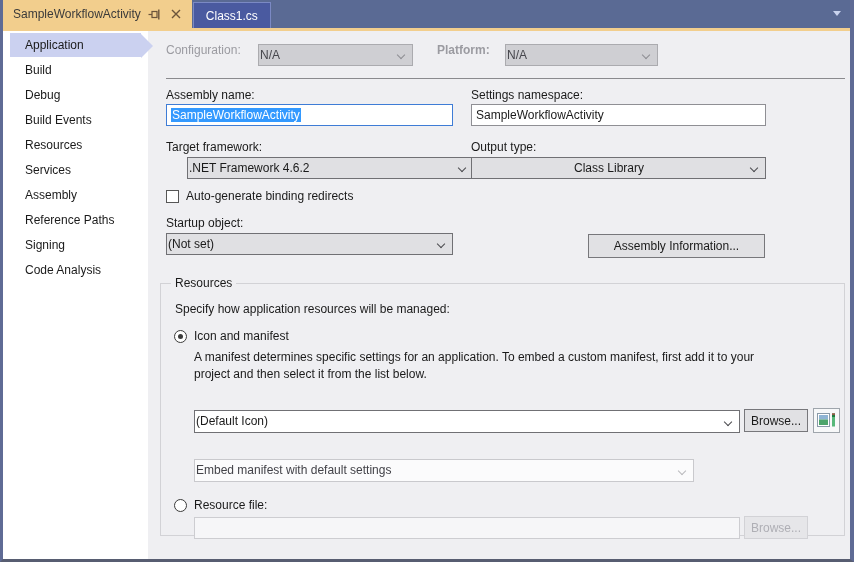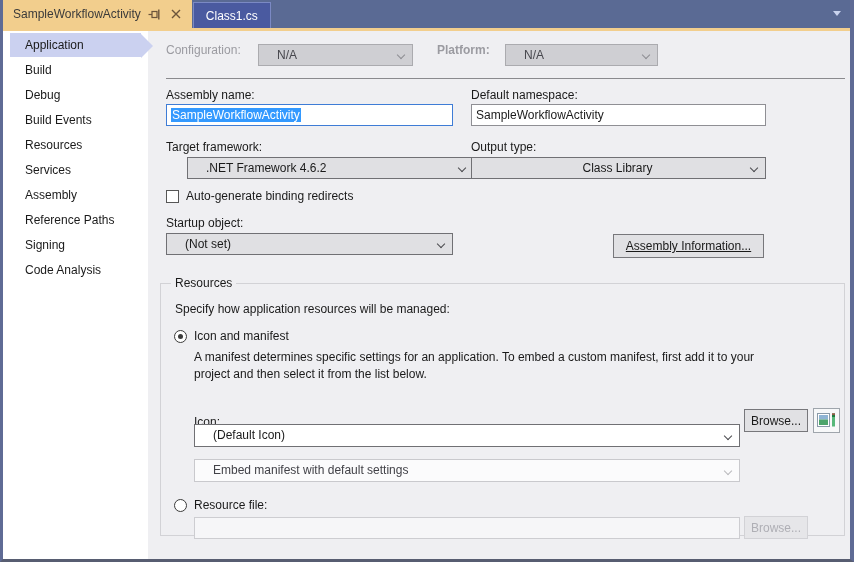--- a/index.html
+++ b/index.html
@@ -31,21 +31,21 @@
   .sidebar li.selected::after { content:''; position:absolute; left:calc(100% - 7px); top:50%; margin-top:-12px;
            border-top:12px solid transparent; border-bottom:12px solid transparent; border-left:12px solid #CBD1F0; }
 
   .content { position:relative; flex:1; background:#EFEFF2; }
 
   .lbl { position:absolute; white-space:nowrap; }
   .lbl.disabled { color:#9B9BA1; }
 
   
   .combo { position:absolute; height:22px; background:#E0E0E3; border:1px solid #707074; line-height:20px;
-           padding-left:18px; padding-right:20px; white-space:nowrap; overflow:hidden; }
+           padding-left:1px; padding-right:20px; white-space:nowrap; overflow:hidden; }
   .combo .chev { position:absolute; right:8px; top:7px; width:6px; height:6px;
            border-right:1px solid #4A4A4E; border-bottom:1px solid #4A4A4E; transform:rotate(45deg); }
   .combo.disabled { background:#CFCFD3; border-color:#ABABAF; color:#47474D; }
   .combo.disabled .chev { border-color:#8D8D92; }
   .combo.white { background:#ffffff; }
   .combo.softdisabled { background:#FBFBFC; border-color:#C9C9CD; color:#424248; }
   .combo.softdisabled .chev { border-color:#B9B9BD; }
 
   .textfield { position:absolute; height:22px; background:#ffffff; border:1px solid #8F8F94;
            line-height:20px; padding-left:4px; white-space:nowrap; overflow:hidden; }
@@ -125,21 +125,21 @@
       <div class="combo disabled" style="left:357px; top:13px; width:153px;">
         <span>N/A</span>
         <span class="chev"></span>
       </div>
       <div class="sep" style="left:18px; top:47px; width:679px;"></div>
 
       <span class="lbl" style="left:18px; top:57px;">Assembly name:</span>
       <div class="textfield focused" style="left:18px; top:73px; width:287px;">
         <span class="sel-text">SampleWorkflowActivity</span>
       </div>
-      <span class="lbl" style="left:323px; top:57px;">Default namespace:</span>
+      <span class="lbl" style="left:323px; top:57px;">Settings namespace:</span>
       <div class="textfield" style="left:323px; top:73px; width:295px;">
         <span>SampleWorkflowActivity</span>
       </div>
 
       <span class="lbl" style="left:18px; top:109px;">Target framework:</span>
       <div class="combo" style="left:18px; top:126px; width:287px;margin-left:21px;">
         <span>.NET Framework 4.6.2</span>
         <span class="chev"></span>
       </div>
       <span class="lbl" style="left:323px; top:109px;">Output type:</span>
@@ -149,55 +149,55 @@
       </div>
 
       <div class="checkbox" style="left:18px; top:159px;"></div>
       <span class="lbl" style="left:38px; top:158px;">Auto-generate binding redirects</span>
 
       <span class="lbl" style="left:18px; top:185px;">Startup object:</span>
       <div class="combo" style="left:18px; top:202px; width:287px;">
         <span>(Not set)</span>
         <span class="chev"></span>
       </div>
-      <div class="btn" style="left:465px; top:203px; width:151px; height:24px;text-decoration:underline;">
+      <div class="btn" style="left:440px; top:203px; width:177px; height:24px;">
         <span>Assembly Information...</span>
       </div>
 
       <div class="groupbox" style="left:12px; top:252px; width:685px; height:253px;">
         <span class="group-title">Resources</span>
 
         <span class="lbl" style="left:14px; top:18px;">Specify how application resources will be managed:</span>
 
         <div class="radio checked" style="left:13px; top:46px;"></div>
         <span class="lbl" style="left:33px; top:45px;">Icon and manifest</span>
 
         <div class="desc" style="left:33px; top:65px;">A manifest determines specific settings for an application. To embed a custom manifest, first add it to your project and then select it from the list below.</div>
 
         <span class="lbl" style="left:33px; top:107px;margin-top:24px;">Icon:</span>
-        <div class="combo white" style="left:33px; top:140px; width:546px; height:23px;">
+        <div class="combo white" style="left:33px; top:126px; width:546px; height:23px;">
           <span>(Default Icon)</span>
           <span class="chev" style="top:8px;"></span>
         </div>
         <div class="btn" style="left:583px; top:125px; width:64px; height:23px;">
           <span>Browse...</span>
         </div>
         <div class="preview-btn" style="left:652px; top:124px; width:27px; height:25px;">
           <svg width="19" height="15" viewBox="0 0 19 15">
             <rect x="0.5" y="0.5" width="12" height="13" fill="#ffffff" stroke="#8A9AA8"></rect>
             <rect x="2" y="2" width="9" height="4.5" fill="#8FB4D4"></rect>
             <rect x="2" y="6.5" width="9" height="5.5" fill="#4CA46A"></rect>
             <rect x="15" y="0.5" width="3" height="13" fill="#57B87A"></rect>
             <rect x="15" y="0.5" width="3" height="3.5" fill="#1F7A3E"></rect>
             <rect x="15" y="0.5" width="3" height="1.2" fill="#C84B4B"></rect>
           </svg>
         </div>
 
         <span class="lbl disabled" style="left:33px; top:160px;margin-top:19px;">Manifest:</span>
-        <div class="combo softdisabled" style="left:33px; top:175px; width:546px; height:23px;">
+        <div class="combo softdisabled" style="left:33px; top:175px; width:500px; height:23px;">
           <span>Embed manifest with default settings</span>
           <span class="chev" style="top:8px;"></span>
         </div>
 
         <div class="radio" style="left:13px; top:215px;"></div>
         <span class="lbl" style="left:33px; top:214px;">Resource file:</span>
         <div class="textfield disabled" style="left:33px; top:233px; width:546px;">
           <span></span>
         </div>
         <div class="btn disabled" style="left:583px; top:232px; width:64px; height:23px;">

